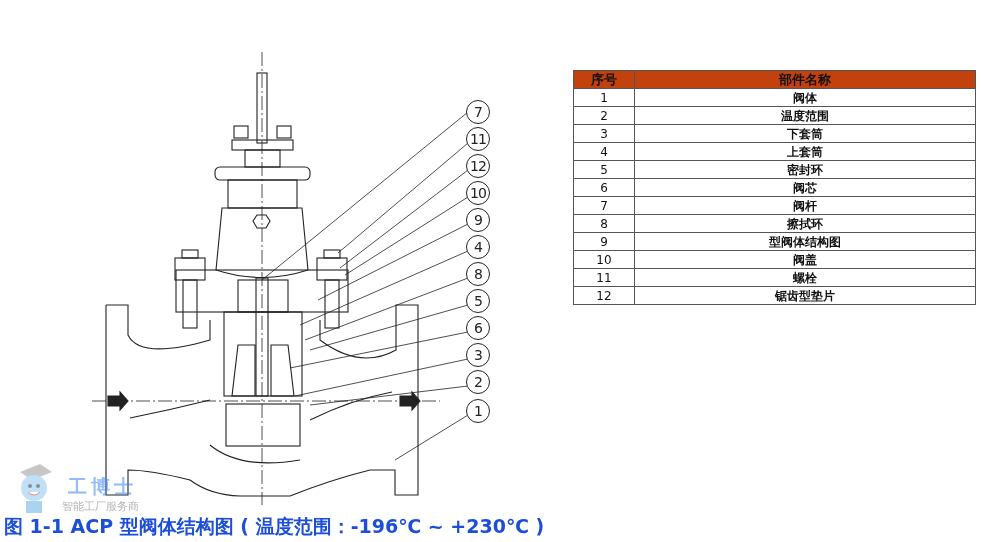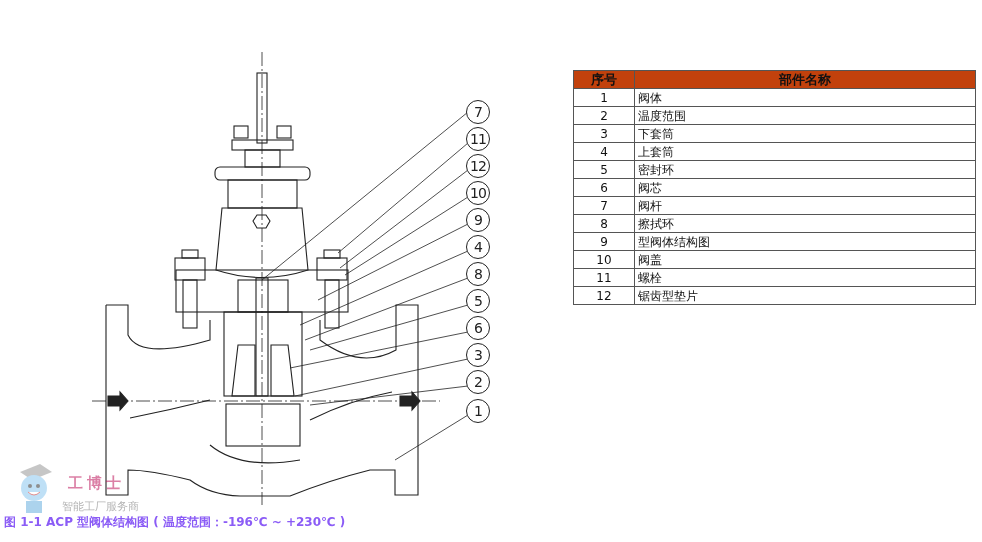--- a/index.html
+++ b/index.html
@@ -2,24 +2,24 @@
 <html><head>
 <meta charset="utf-8">
 <style>
   html,body{margin:0;padding:0;background:#ffffff;}
   body{width:982px;height:542px;position:relative;overflow:hidden;font-family:"DejaVu Sans",sans-serif;}
   #drawing{position:absolute;left:0;top:0;width:560px;height:520px;}
   #parts-table{position:absolute;left:573px;top:70px;border-collapse:collapse;font-family:"DejaVu Sans",sans-serif;font-size:12px;color:#111;}
   #parts-table th,#parts-table td{border:1px solid #555;height:17px;padding:0 3px;line-height:16px;}
   #parts-table th{background:#c2410c;font-weight:bold;font-size:13px;text-align:center;}
   #parts-table td.num{width:54px;text-align:center;}
-  #parts-table td.name{width:334px;text-align:left;}
-  #caption{position:absolute;left:4px;top:514px;font-family:"DejaVu Sans",sans-serif;font-weight:bold;font-size:12px;color:#8b5cf6;white-space:nowrap;}
+  #parts-table td.name{width:334px;text-align:center;font-weight:bold;}
+  #caption{position:absolute;left:4px;top:514px;font-family:"DejaVu Sans",sans-serif;font-weight:bold;font-size:19px;color:#1d4ed8;white-space:nowrap;}
   #watermark{position:absolute;left:10px;top:462px;width:140px;height:60px;opacity:0.55;}
-  #watermark .brand{position:absolute;left:58px;top:12px;font-size:15px;font-weight:bold;color:#be185d;letter-spacing:4px;}
+  #watermark .brand{position:absolute;left:58px;top:12px;font-size:19px;font-weight:bold;color:#3b82f6;letter-spacing:4px;}
   #watermark .slogan{position:absolute;left:52px;top:37px;font-size:11px;color:#777;}
 </style>
 </head>
 <body>
 
 <svg id="drawing" viewBox="0 0 560 520" xmlns="http://www.w3.org/2000/svg" fill="none" stroke="#222" stroke-width="1.1">
 
   <line x1="262" y1="52" x2="262" y2="505" stroke-dasharray="14,3,2,3" stroke-width="0.8"></line>
   <line x1="92" y1="401" x2="440" y2="401" stroke-dasharray="14,3,2,3" stroke-width="0.8"></line>
 

